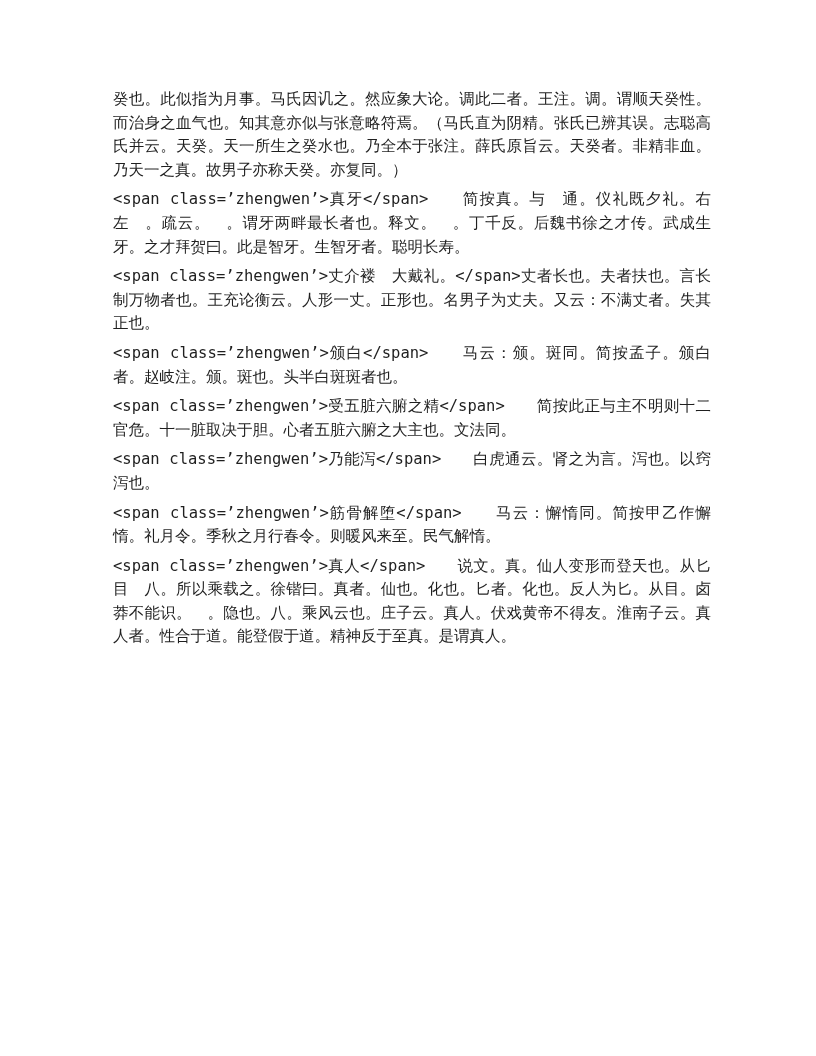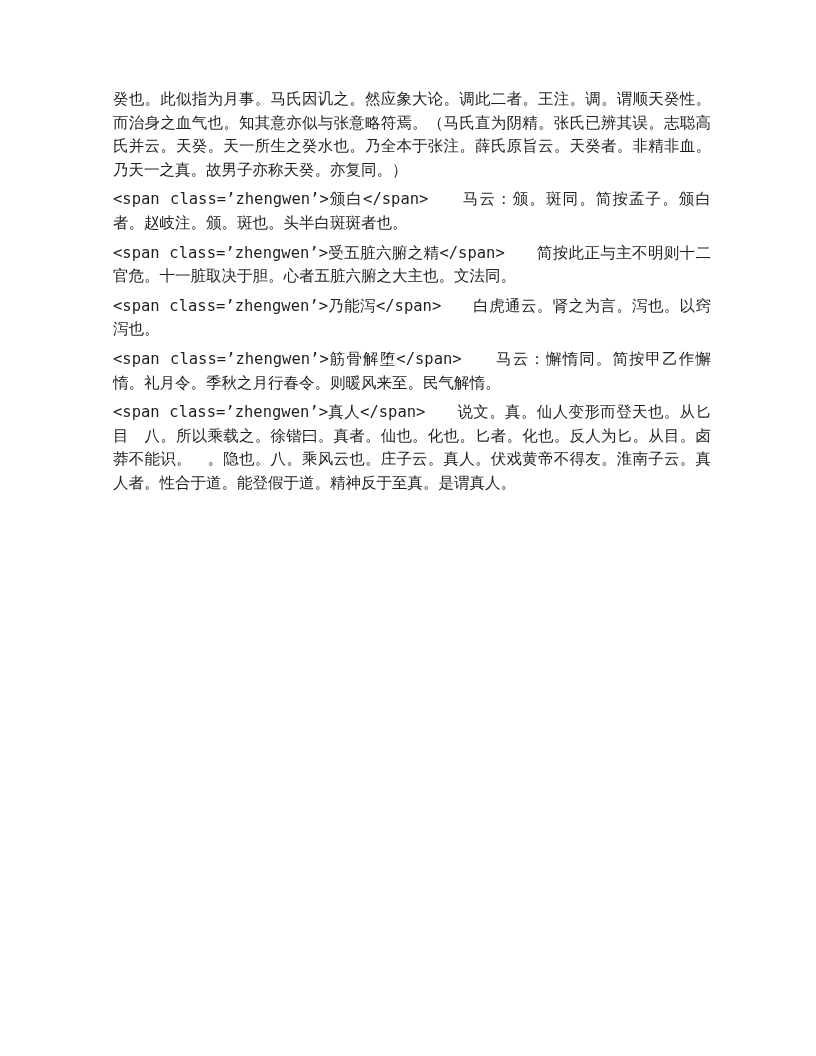--- a/index.html
+++ b/index.html
@@ -39,19 +39,21 @@
     overflow-wrap: break-word;
     white-space: normal;
   }
 </style>
 </head>
 <body style="color: rgb(31, 31, 31); background: rgb(255, 255, 255);">
 
 <div class="page">
   <div class="text-block">
     <p class="para">癸也。此似指为月事。马氏因讥之。然应象大论。调此二者。王注。调。谓顺天癸性。而治身之血气也。知其意亦似与张意略符焉。（马氏直为阴精。张氏已辨其误。志聪高氏并云。天癸。天一所生之癸水也。乃全本于张注。薛氏原旨云。天癸者。非精非血。乃天一之真。故男子亦称天癸。亦复同。）</p>
+    <p class="para">&lt;span class=’zhengwen’&gt;真牙&lt;/span&gt;　　简按真。与　通。仪礼既夕礼。右　左　。疏云。　。谓牙两畔最长者也。释文。　。丁千反。后魏书徐之才传。武成生　牙。之才拜贺曰。此是智牙。生智牙者。聪明长寿。</p>
+    <p class="para">&lt;span class=’zhengwen’&gt;丈介褛　大戴礼。&lt;/span&gt;丈者长也。夫者扶也。言长制万物者也。王充论衡云。人形一丈。正形也。名男子为丈夫。又云：不满丈者。失其正也。</p>
     <p class="para">&lt;span class=’zhengwen’&gt;颁白&lt;/span&gt;　　马云：颁。斑同。简按孟子。颁白者。赵岐注。颁。斑也。头半白斑斑者也。</p>
     <p class="para">&lt;span class=’zhengwen’&gt;受五脏六腑之精&lt;/span&gt;　　简按此正与主不明则十二官危。十一脏取决于胆。心者五脏六腑之大主也。文法同。</p>
     <p class="para">&lt;span class=’zhengwen’&gt;乃能泻&lt;/span&gt;　　白虎通云。肾之为言。泻也。以窍泻也。</p>
     <p class="para">&lt;span class=’zhengwen’&gt;筋骨解堕&lt;/span&gt;　　马云：懈惰同。简按甲乙作懈惰。礼月令。季秋之月行春令。则暖风来至。民气解惰。</p>
     <p class="para">&lt;span class=’zhengwen’&gt;真人&lt;/span&gt;　　说文。真。仙人变形而登天也。从匕目　八。所以乘载之。徐锴曰。真者。仙也。化也。匕者。化也。反人为匕。从目。卤莽不能识。　。隐也。八。乘风云也。庄子云。真人。伏戏黄帝不得友。淮南子云。真人者。性合于道。能登假于道。精神反于至真。是谓真人。</p>
   </div>
 </div>
 
 </body></html>

